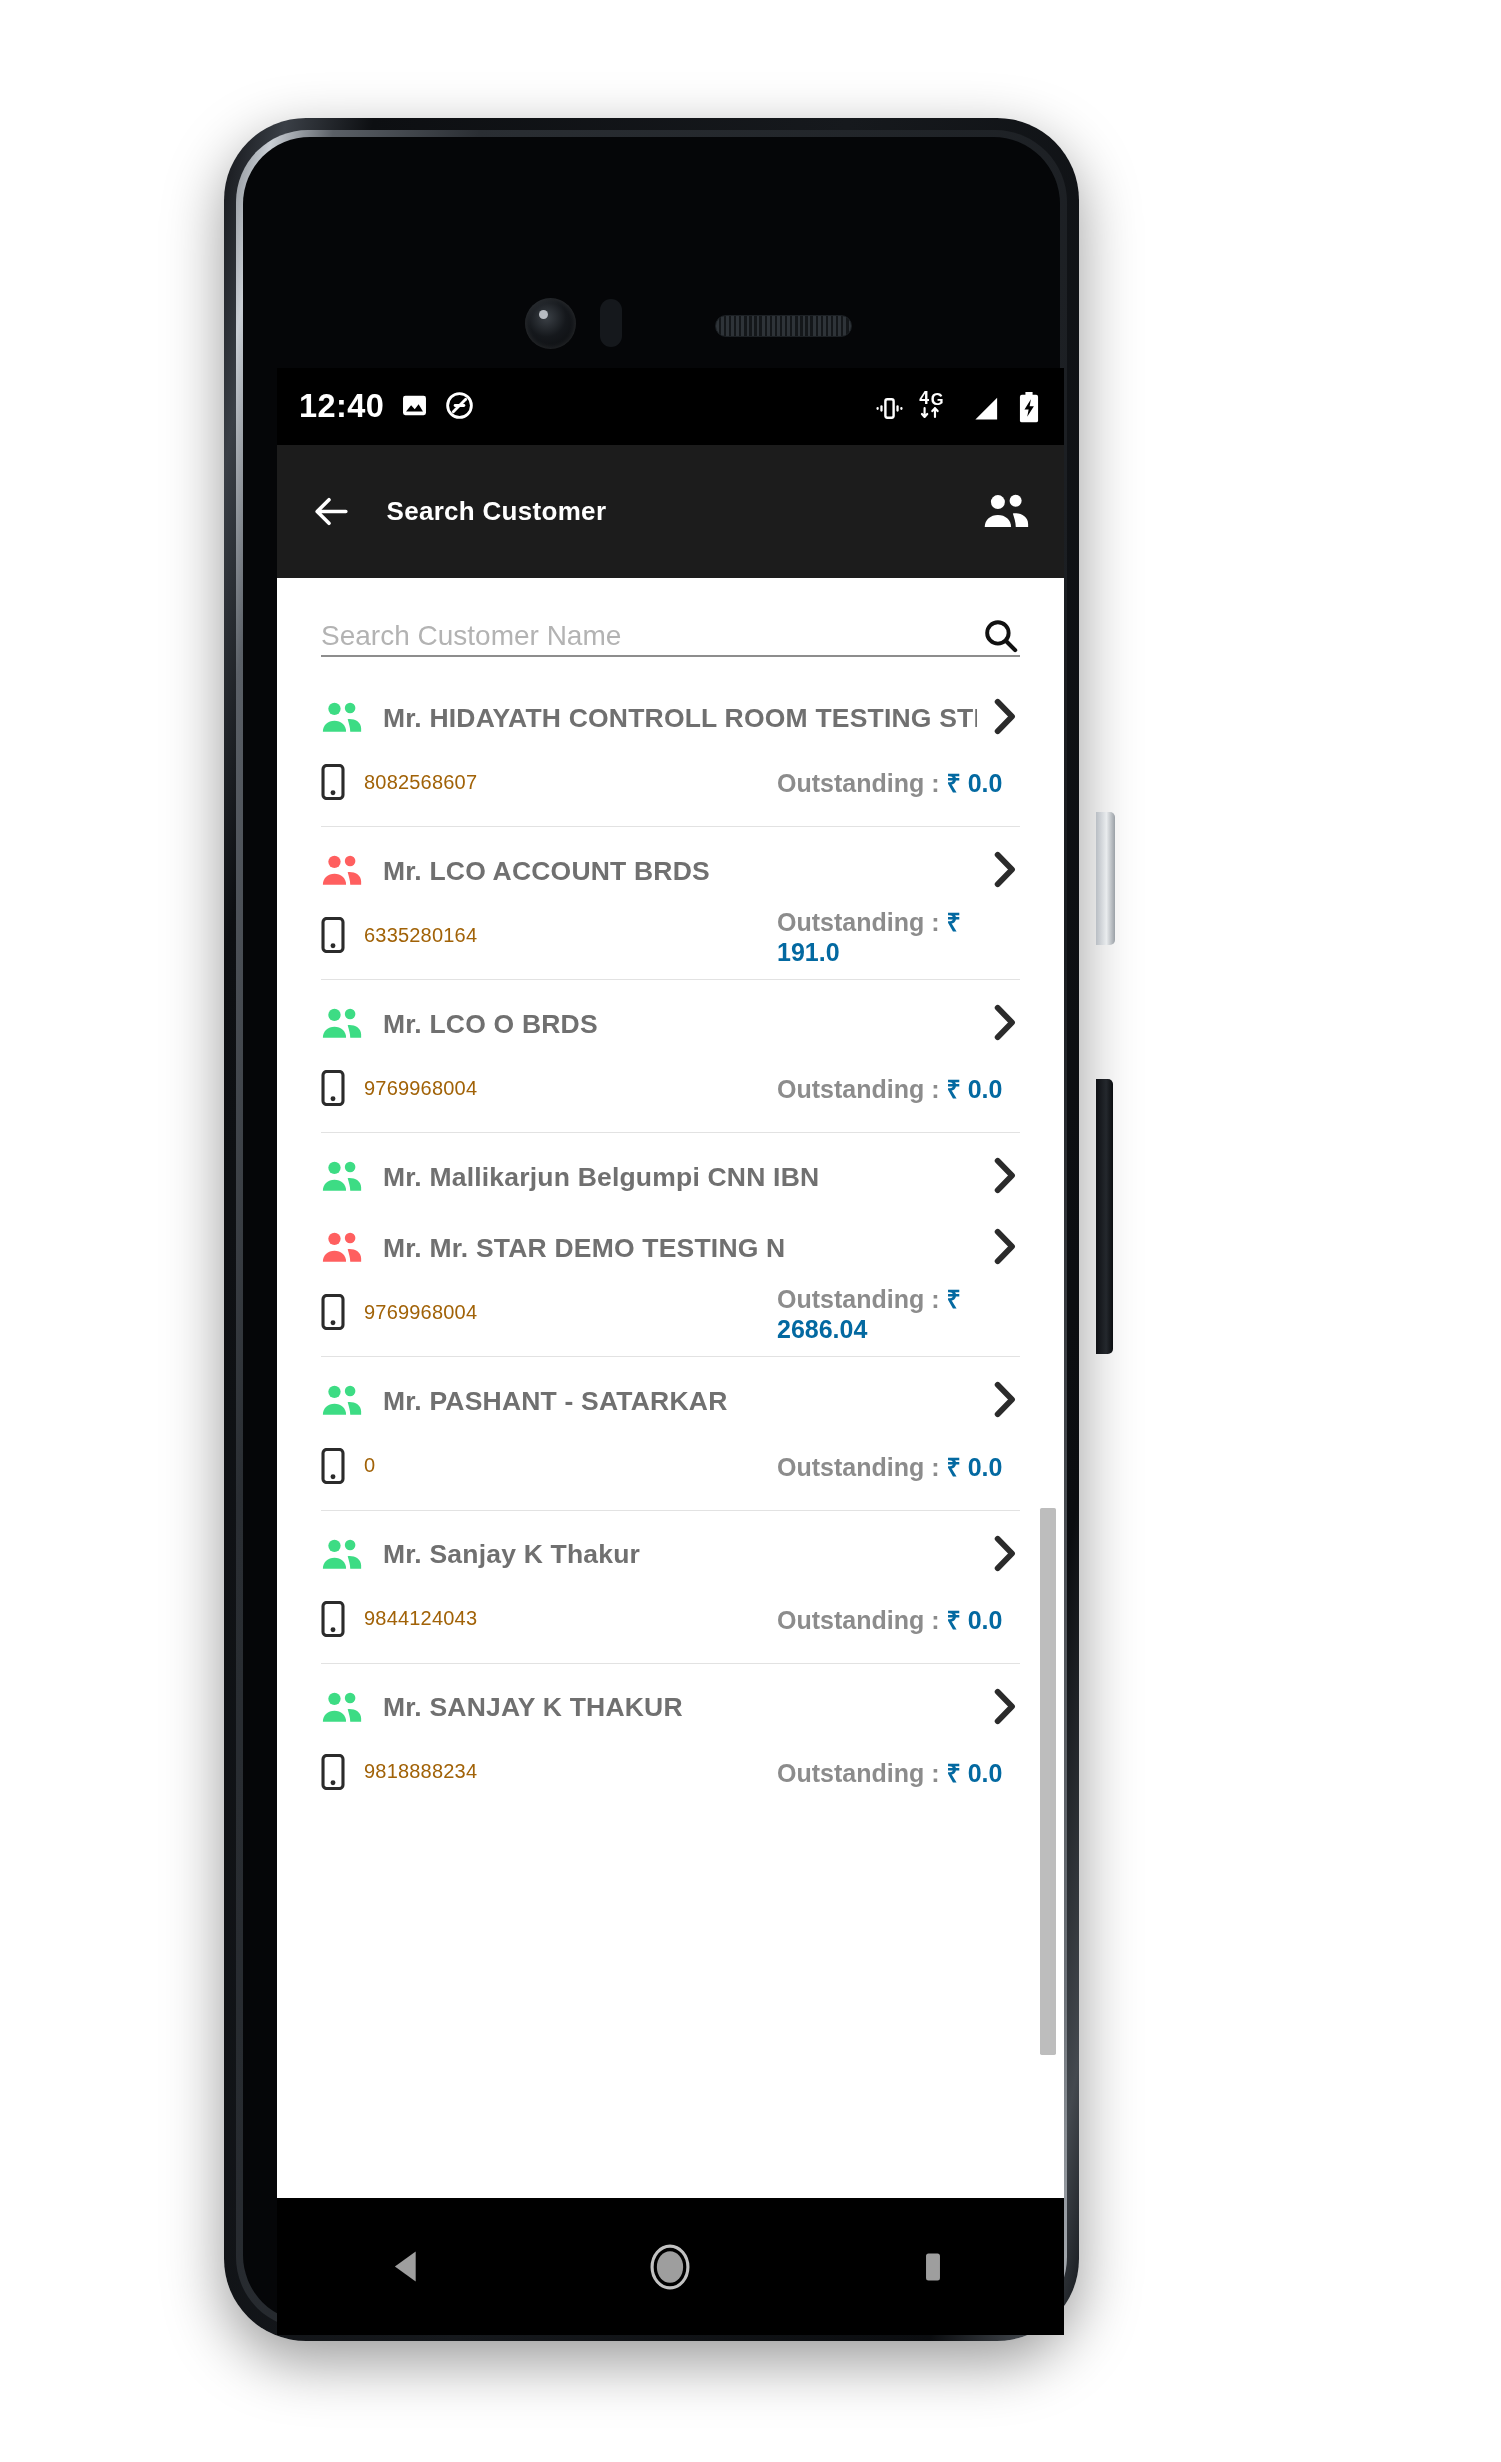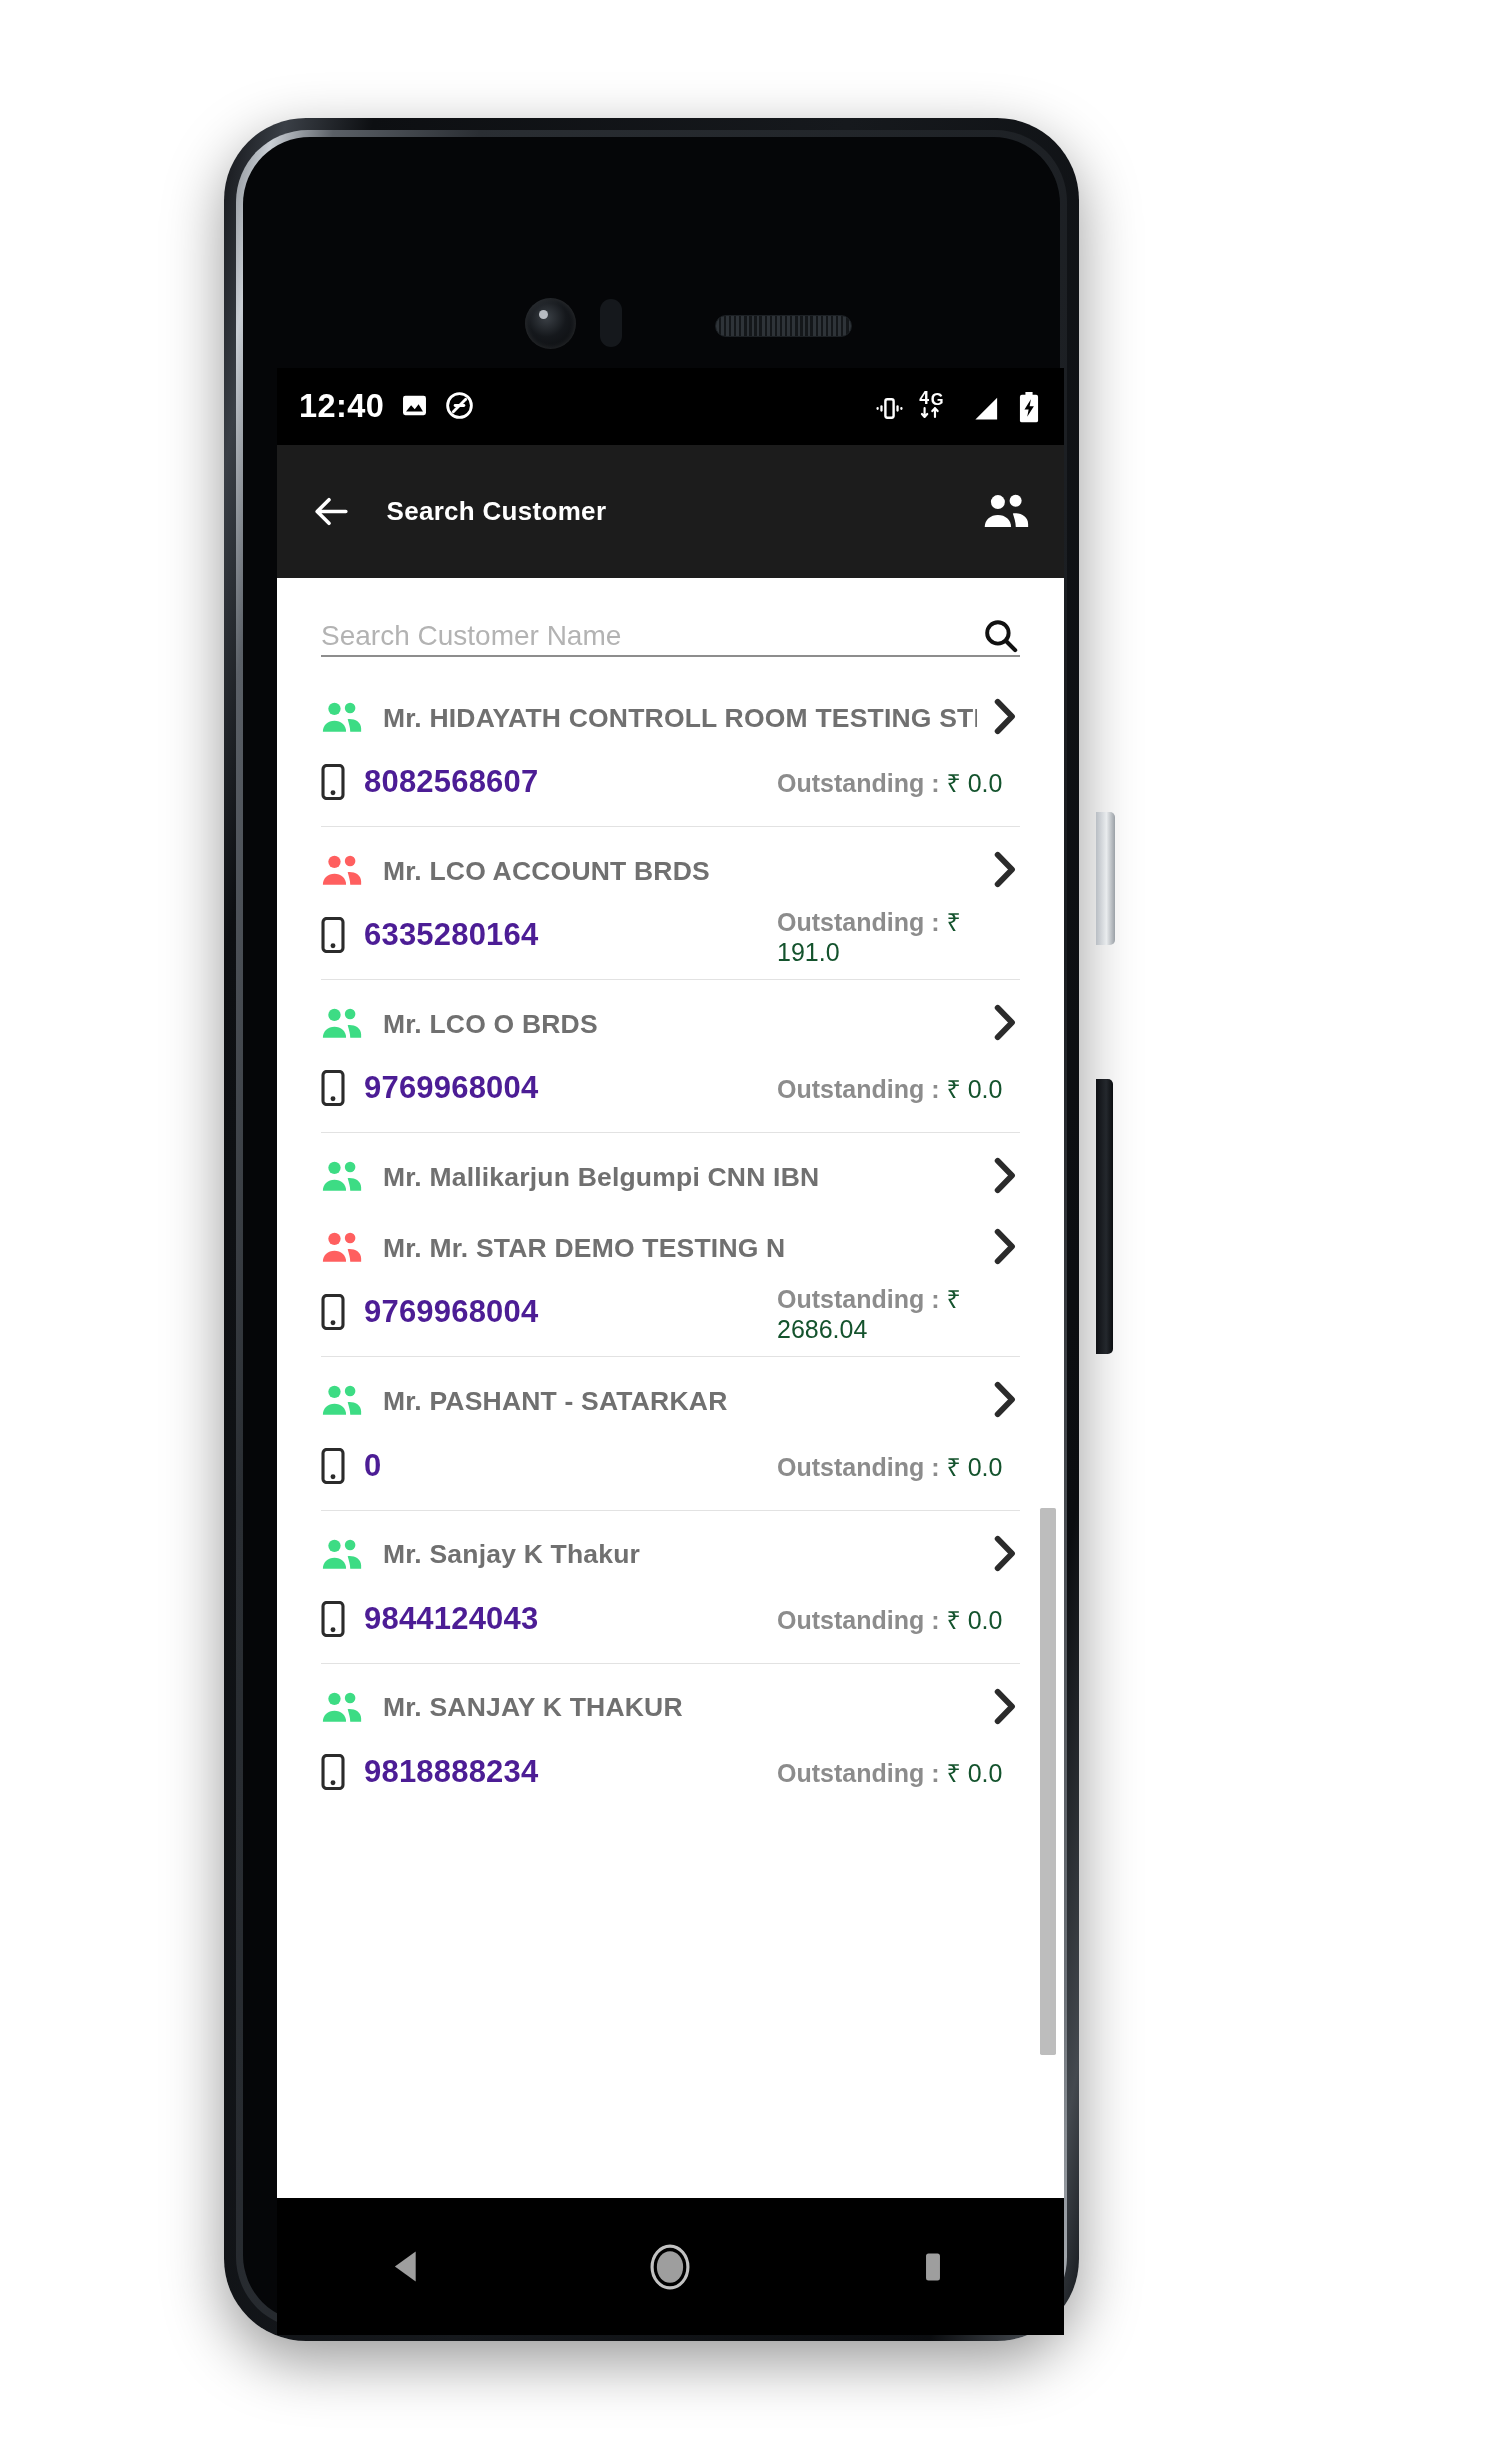--- a/index.html
+++ b/index.html
@@ -92,23 +92,23 @@
   .cust-name{
     font-size:26.5px; font-weight:700; color:#707070; letter-spacing:0.2px;
     white-space:nowrap; overflow:hidden;
   }
   .chevron-wrap{ margin-left:auto; padding-left:12px; flex:0 0 auto; }
   .row-bottom{
     display:flex; align-items:center; padding:19px 0 26px 0;
     border-bottom:1.7px solid #e2e2e2;
   }
   .phone-icon{ width:24px; height:36px; flex:0 0 24px; margin-right:19px; }
-  .cust-phone{ font-size:31px; font-weight:700; color:#4c1d95; letter-spacing:0.2px; }
+  .cust-phone{ font-size:20px; font-weight:400; color:#a16207; letter-spacing:0.2px; }
   .outstanding{ position:absolute; left:456px; font-size:25px; color:#8c8c8c; font-weight:700; }
-  .outstanding b{ color:#14532d; font-weight:400; }
+  .outstanding b{ color:#0369a1; font-weight:700; }
   .row-bottom-inner{ position:relative; width:100%; display:flex; align-items:center; }
   .customer-row:last-child .row-bottom{ border-bottom:none; }
 
   
   #list-scrollbar{
     position:absolute; right:8.5px; top:930px; width:15.4px; height:547px;
     background:#bdbdbd; border-radius:1.7px;
   }
   #navigation-bar{
     position:absolute; left:34px; top:2061px; width:787px; height:137px;

